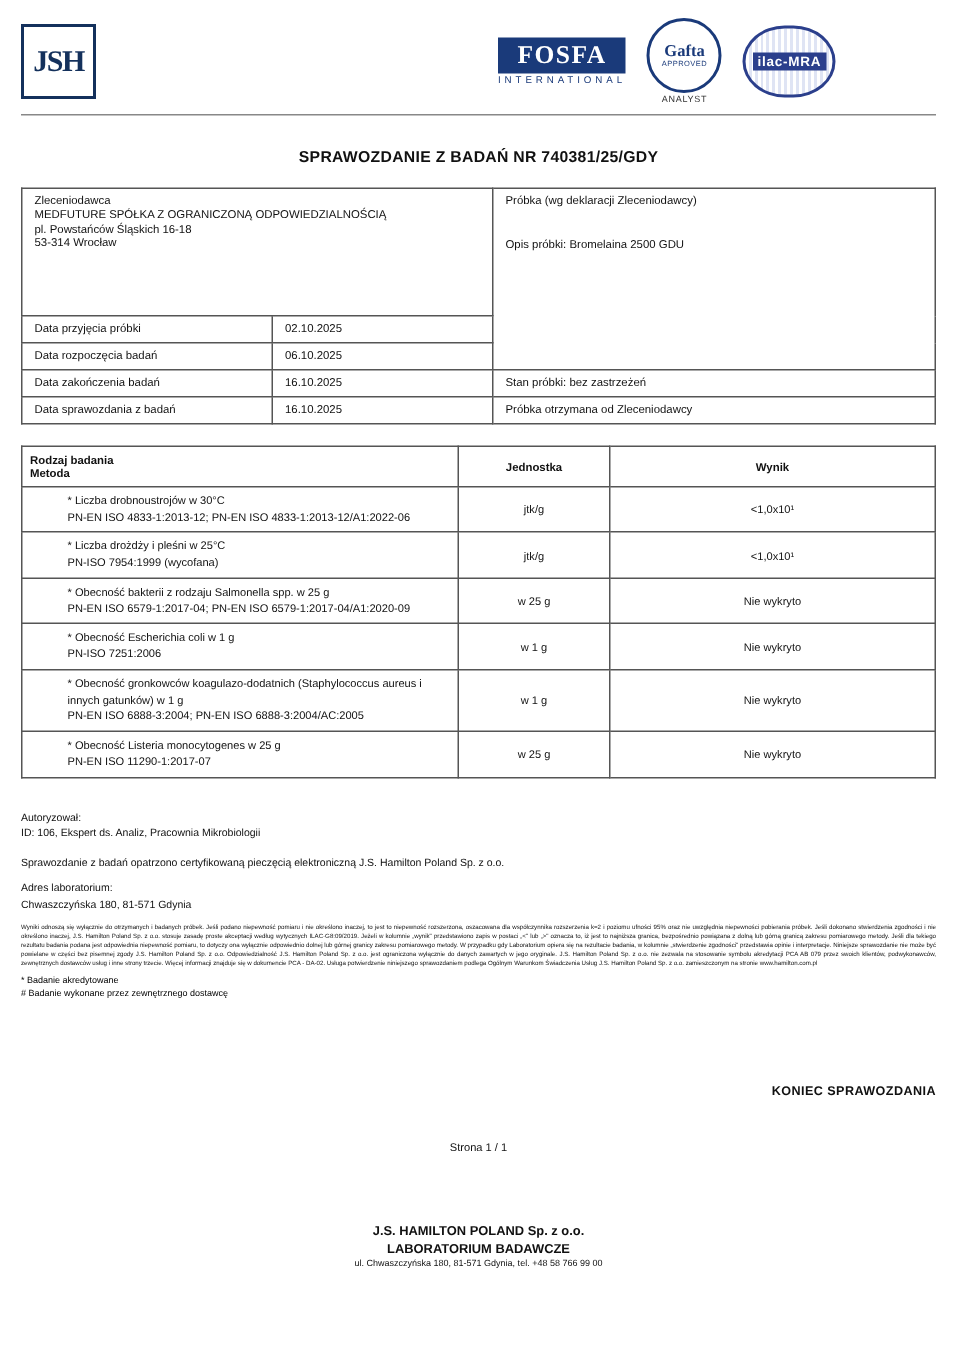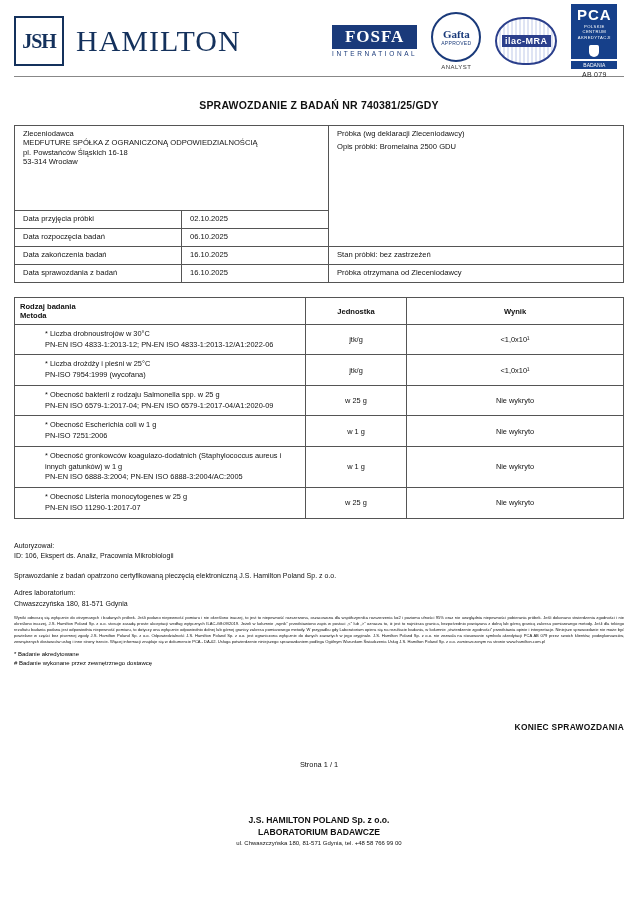--- a/index.html
+++ b/index.html
@@ -98,21 +98,20 @@
 <body>
 
 <div class="page">
  <div class="inner">
 
   <div class="header">
     <div class="logo-box">
       <div class="jsh">
             <span>JSH</span>
           </div>
-      <div class="hamilton">HAMILTON</div>
     </div>
 
     <div class="certs">
       <div class="cert">
         <div class="fosfa-word">FOSFA</div>
         <div class="fosfa-sub">INTERNATIONAL</div>
       </div>
 
       <div class="cert">
         <div class="gafta">
@@ -121,50 +120,38 @@
         </div>
         <div class="gafta-cap">ANALYST</div>
       </div>
 
       <div class="cert">
         <div class="ilac">
               <span>ilac-MRA</span>
             </div>
       </div>
 
-      <div class="pca">
-        <div class="pca-box">
-          <b>PCA</b>
-          <div>POLSKIE  CENTRUM</div>
-          <div>AKREDYTACJI</div>
-        </div>
-        <div class="pca-sh">
-              <div></div>
-            </div>
-        <div class="pca-badge">BADANIA</div>
-        <div class="ab">AB 079</div>
-      </div>
     </div>
   </div>
   <div class="rule"></div>
 
   <div class="doc-title">SPRAWOZDANIE Z BADAŃ NR 740381/25/GDY</div>
 
   <table class="tbl client-tbl">
     <tbody>
           <tr>
       <td colspan="2" style="width:280px;height:78px;">
         <div>Zleceniodawca</div>
         <div class="cl-name">MEDFUTURE  SPÓŁKA Z OGRANICZONĄ ODPOWIEDZIALNOŚCIĄ</div>
         <div>pl. Powstańców Śląskich 16-18</div>
         <div>53-314  Wrocław</div>
       </td>
       <td rowspan="3" style="vertical-align:top;">
         <div>Próbka (wg deklaracji Zleceniodawcy)</div>
-        <div style="margin-top:4px;">
+        <div style="margin-top:20px;">
           <span>Opis próbki:</span>
           <span>Bromelaina 2500 GDU</span>
         </div>
       </td>
     </tr>
     <tr>
       <td class="lbl">Data przyjęcia próbki</td>
       <td class="val">02.10.2025</td>
     </tr>
     <tr>

